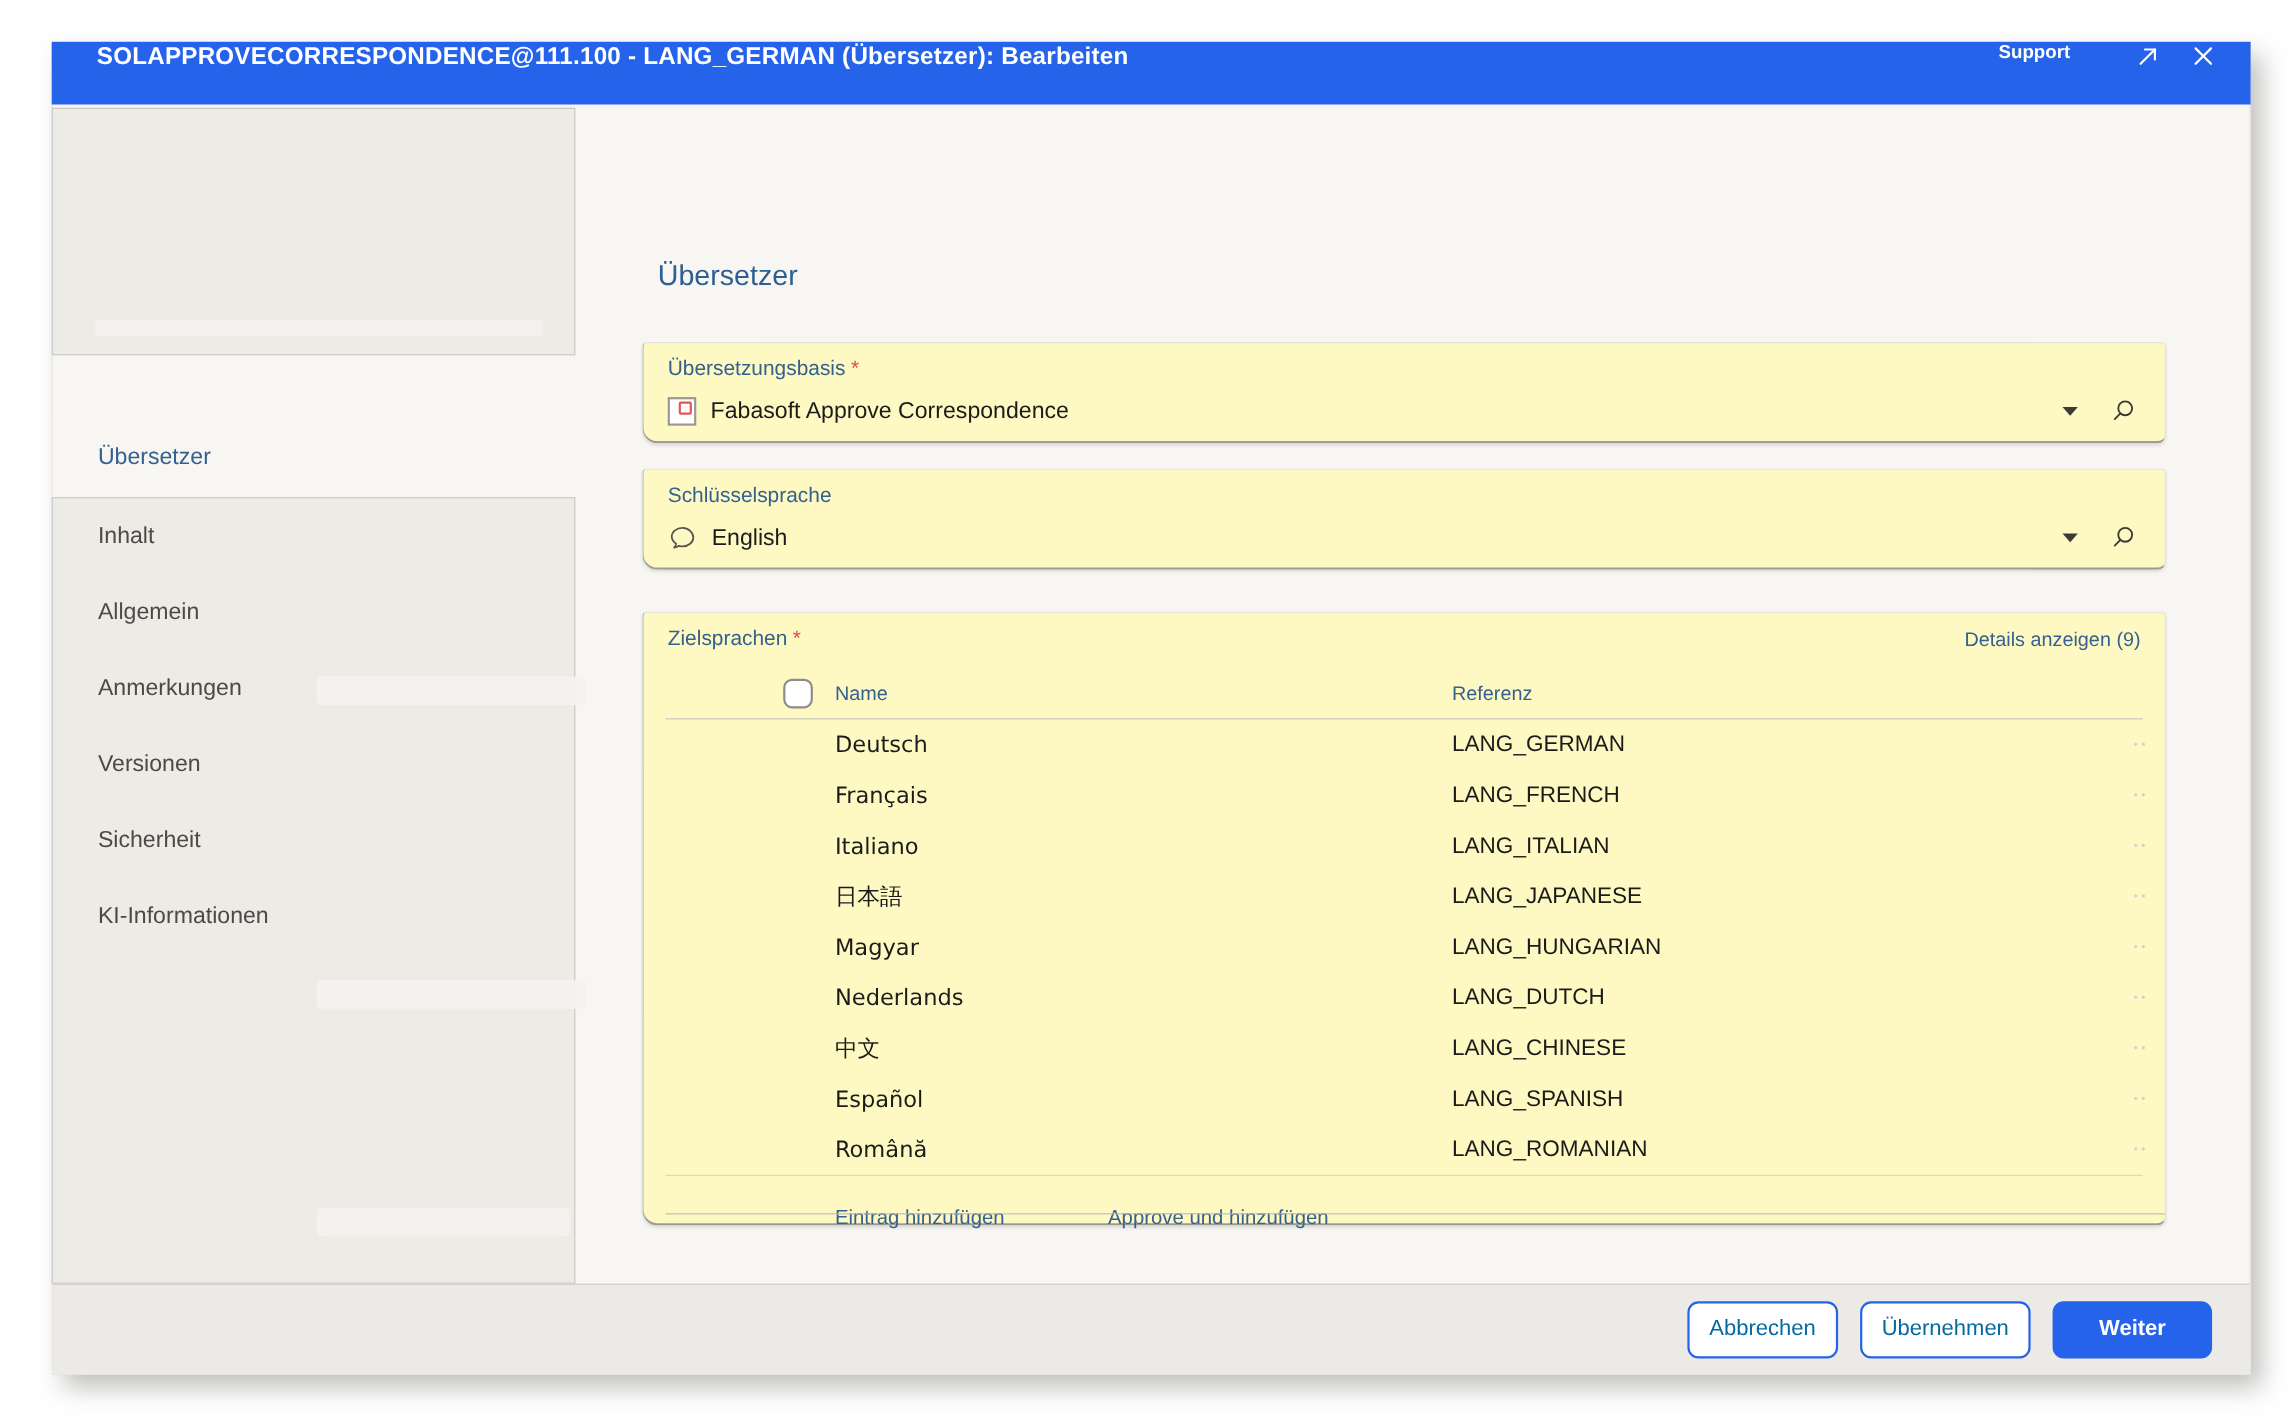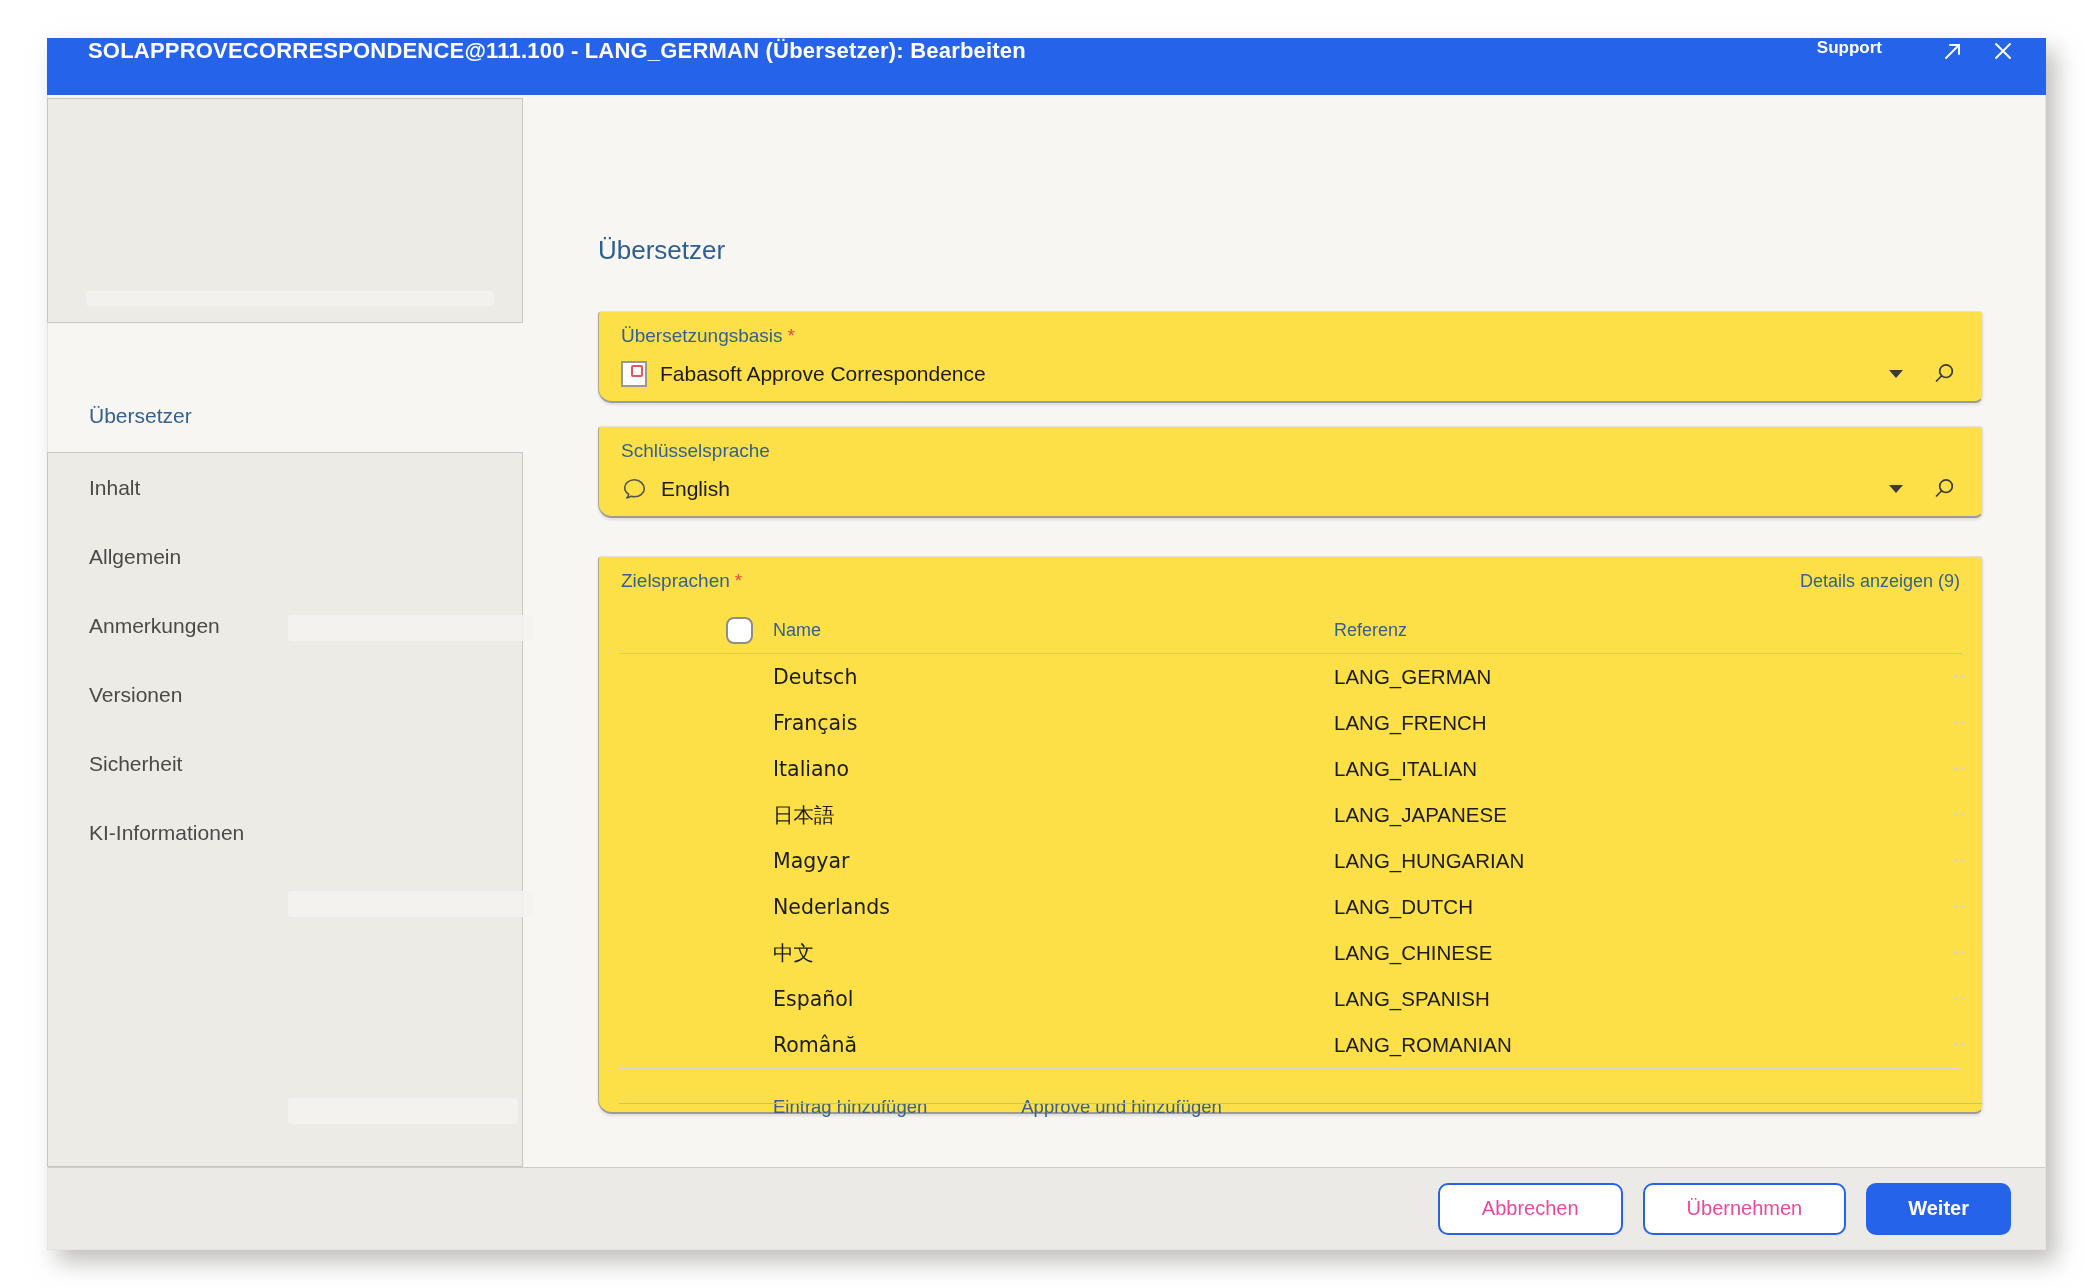--- a/index.html
+++ b/index.html
@@ -26,21 +26,21 @@
                  color:#34618e;font-size:21px;cursor:pointer;}
   .panel-items{top:356px;bottom:0;padding-top:0;}
   .side-item{height:69px;display:flex;align-items:center;padding-left:41px;font-size:21px;color:#4b4a47;cursor:pointer;}
   .side-skel{position:absolute;height:26px;border-radius:4px;background:rgba(244,243,240,.9);}
   .skelA{left:240px;width:245px;top:162px;}
   .skelB{left:240px;width:245px;top:438px;}
   .skelC{left:240px;width:230px;top:645px;}
 
   
   .page-heading{position:absolute;left:550px;top:196px;font-size:26px;color:#2e5f92;font-weight:500;}
-  .card{position:absolute;left:550px;width:1385px;background:#fde047;box-sizing:border-box;
+  .card{position:absolute;left:536px;width:1385px;background:#fef9c3;box-sizing:border-box;
         border:1px solid #e2e0dc;border-left:1px solid #a9a7a3;border-bottom:2px solid #9d9b97;
         border-radius:4px 4px 8px 14px;box-shadow:0 2px 3px rgba(0,0,0,.10);}
   .card-field-1{top:272px;height:92px;}
   .card-field-2{top:387px;height:92px;text-decoration:underline;}
   .card-table{top:517px;height:558px;}
 
   .field-label{position:absolute;left:22px;top:13px;font-size:19px;color:#34618e;white-space:nowrap;}
   .req{color:#e0484d;margin-left:5px;font-size:19px;}
   .field-value{position:absolute;left:22px;top:44px;height:36px;display:flex;align-items:center;gap:13px;
                font-size:21px;color:#1b1b19;cursor:text;}
@@ -73,21 +73,21 @@
   .tfoot{position:absolute;top:512px;left:174px;right:20px;height:36px;display:flex;align-items:center;gap:94px;
          font-size:18.5px;color:#34618e;margin-top:20px;}
   .tfoot span{cursor:pointer;}
   .inner-bottom-line{position:absolute;bottom:8px;left:20px;right:0;height:1px;background:#bcbab6;}
 
   
   .footer{position:absolute;left:0;right:0;bottom:0;height:82px;background:#eceae6;border-top:1px solid #cfcdc9;
           display:flex;align-items:center;justify-content:flex-end;gap:20px;padding-right:34px;box-sizing:border-box;}
   .btn{height:52px;border-radius:10px;font-size:20px;display:flex;align-items:center;justify-content:center;
        cursor:pointer;box-sizing:border-box;font-family:inherit;}
-  .btn.outline{background:#fff;border:2px solid #2563eb;color:#ec4899;padding:0 42px;font-weight:500;}
+  .btn.outline{background:#fff;border:2px solid #2563eb;color:#0369a1;padding:0 18px;font-weight:500;}
   .btn.primary{background:#2563eb;border:2px solid #2563eb;color:#fff;padding:0 40px;font-weight:600;}
 </style>
 </head>
 <body>
 
 <div class="stage">
   <div class="window">
 
     <div class="titlebar">
       <div class="title">SOLAPPROVECORRESPONDENCE@111.100 - LANG_GERMAN (Übersetzer): Bearbeiten</div>

